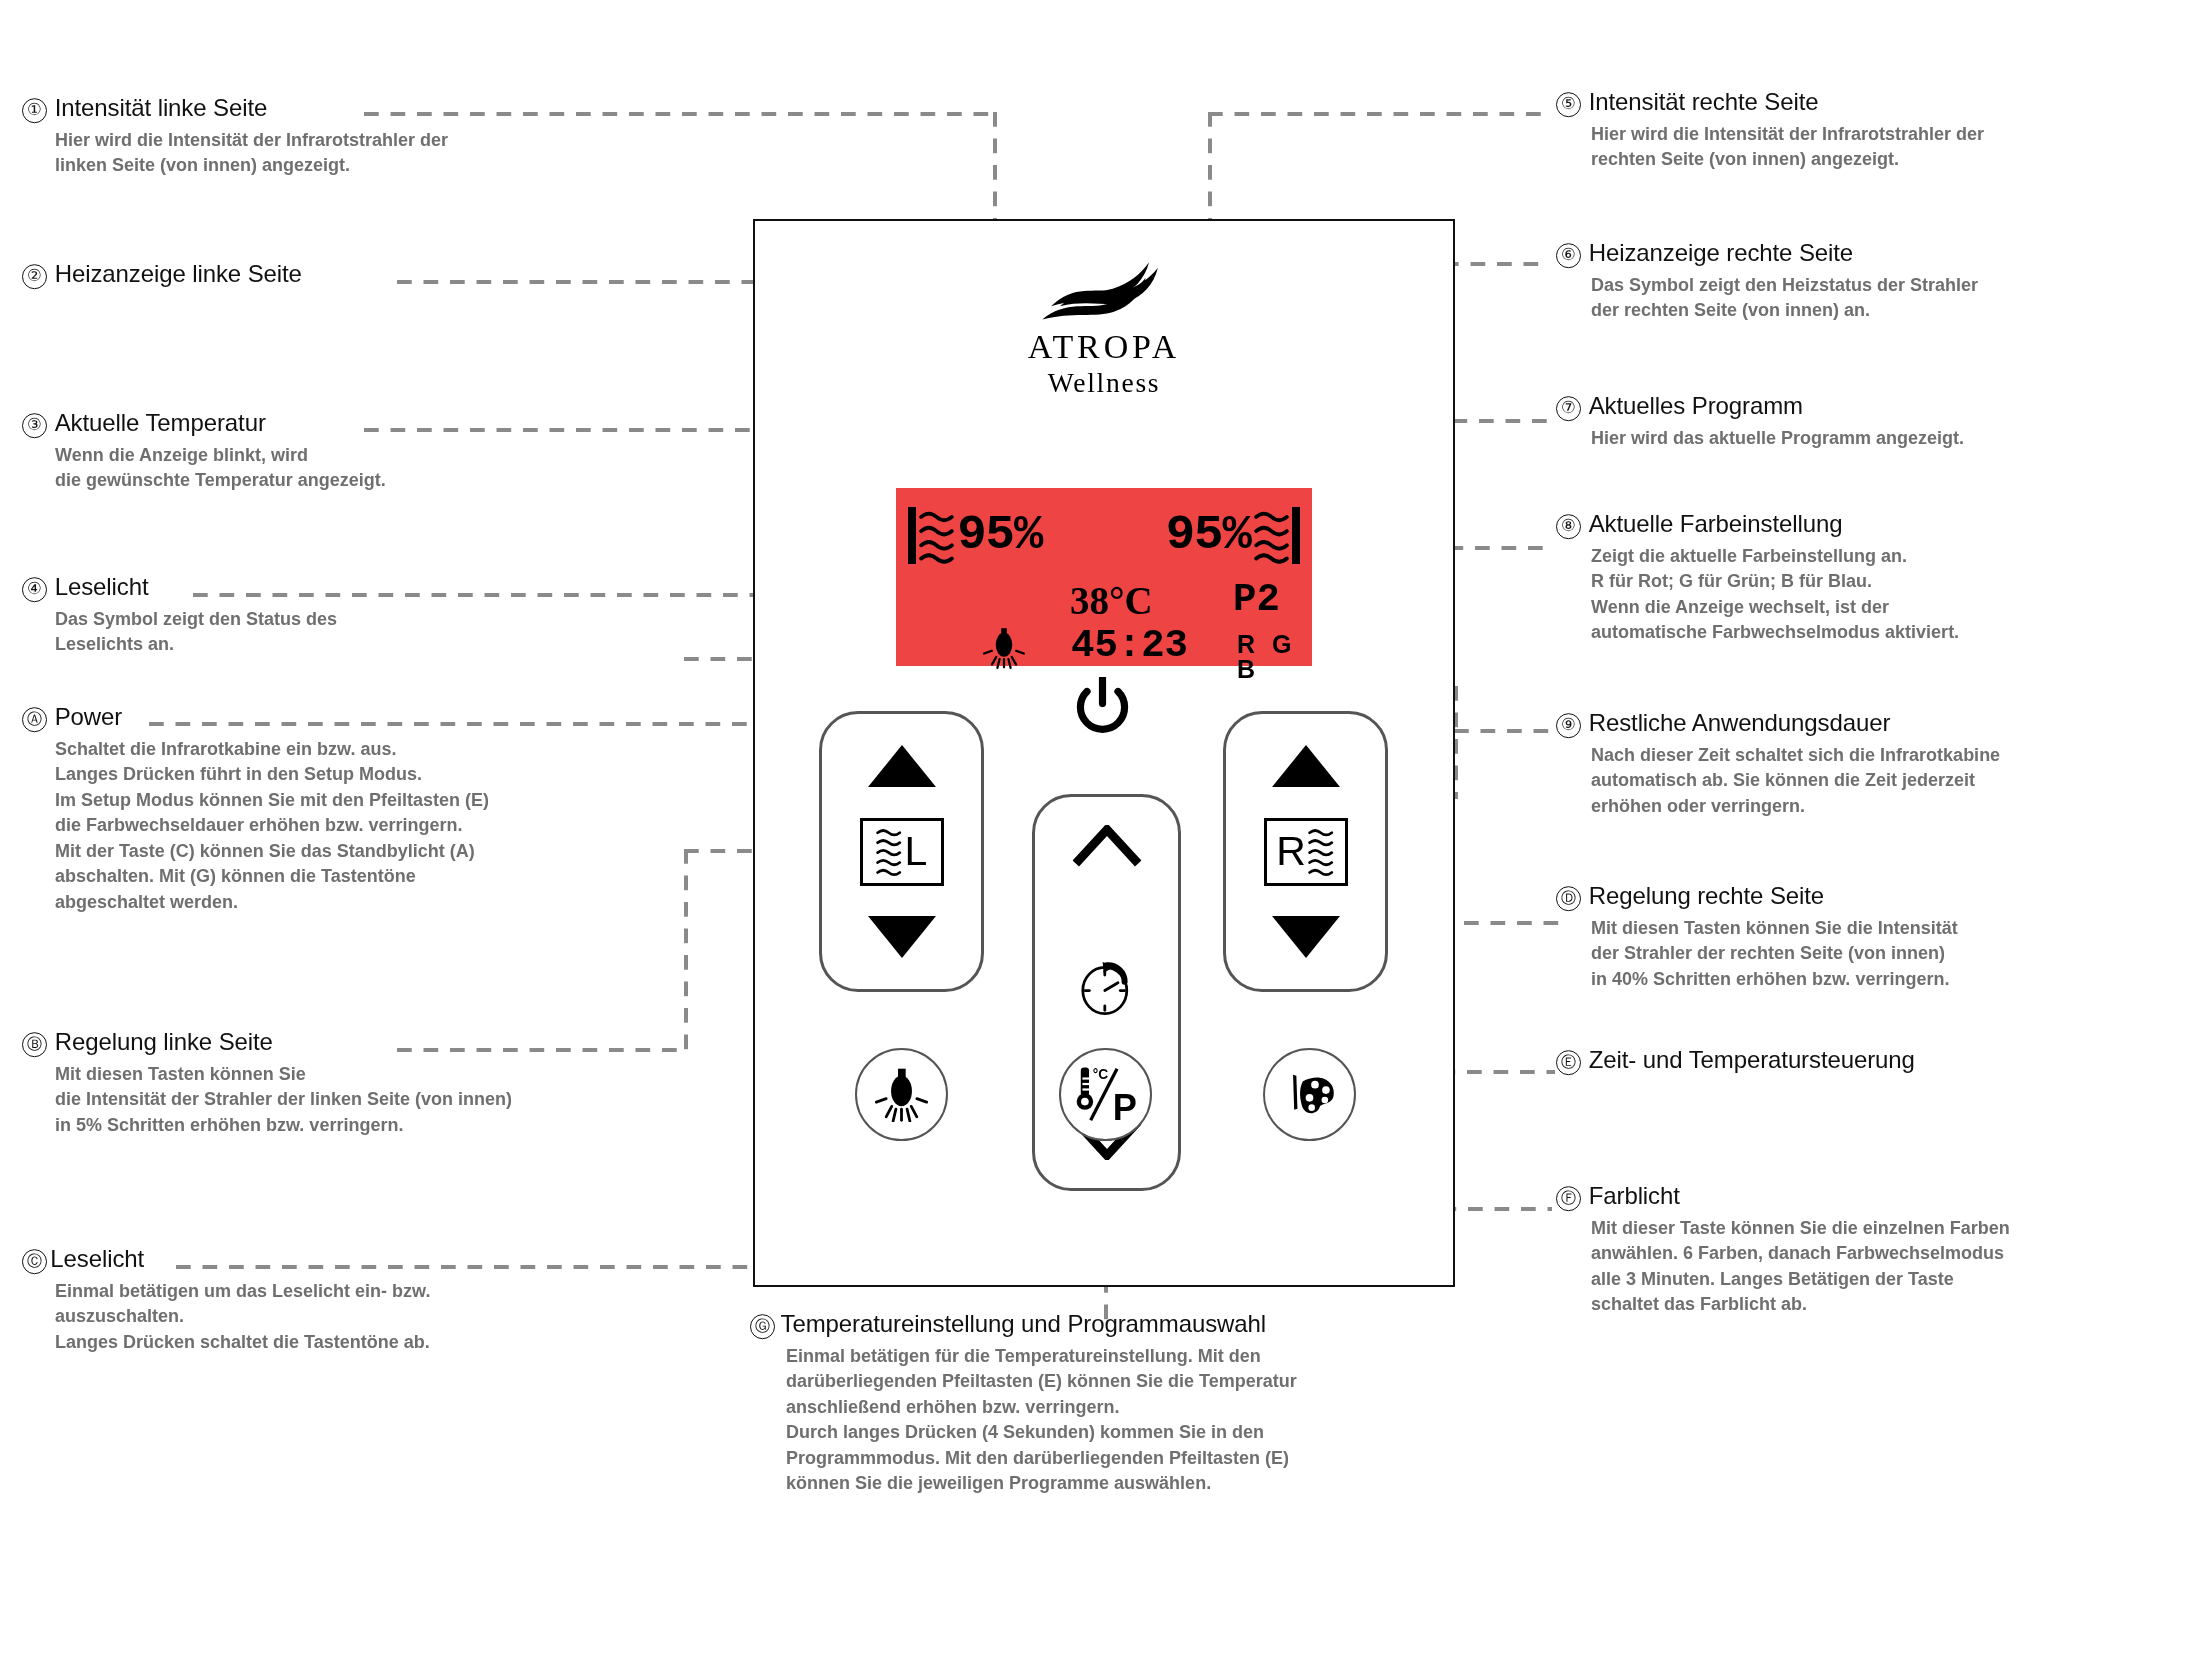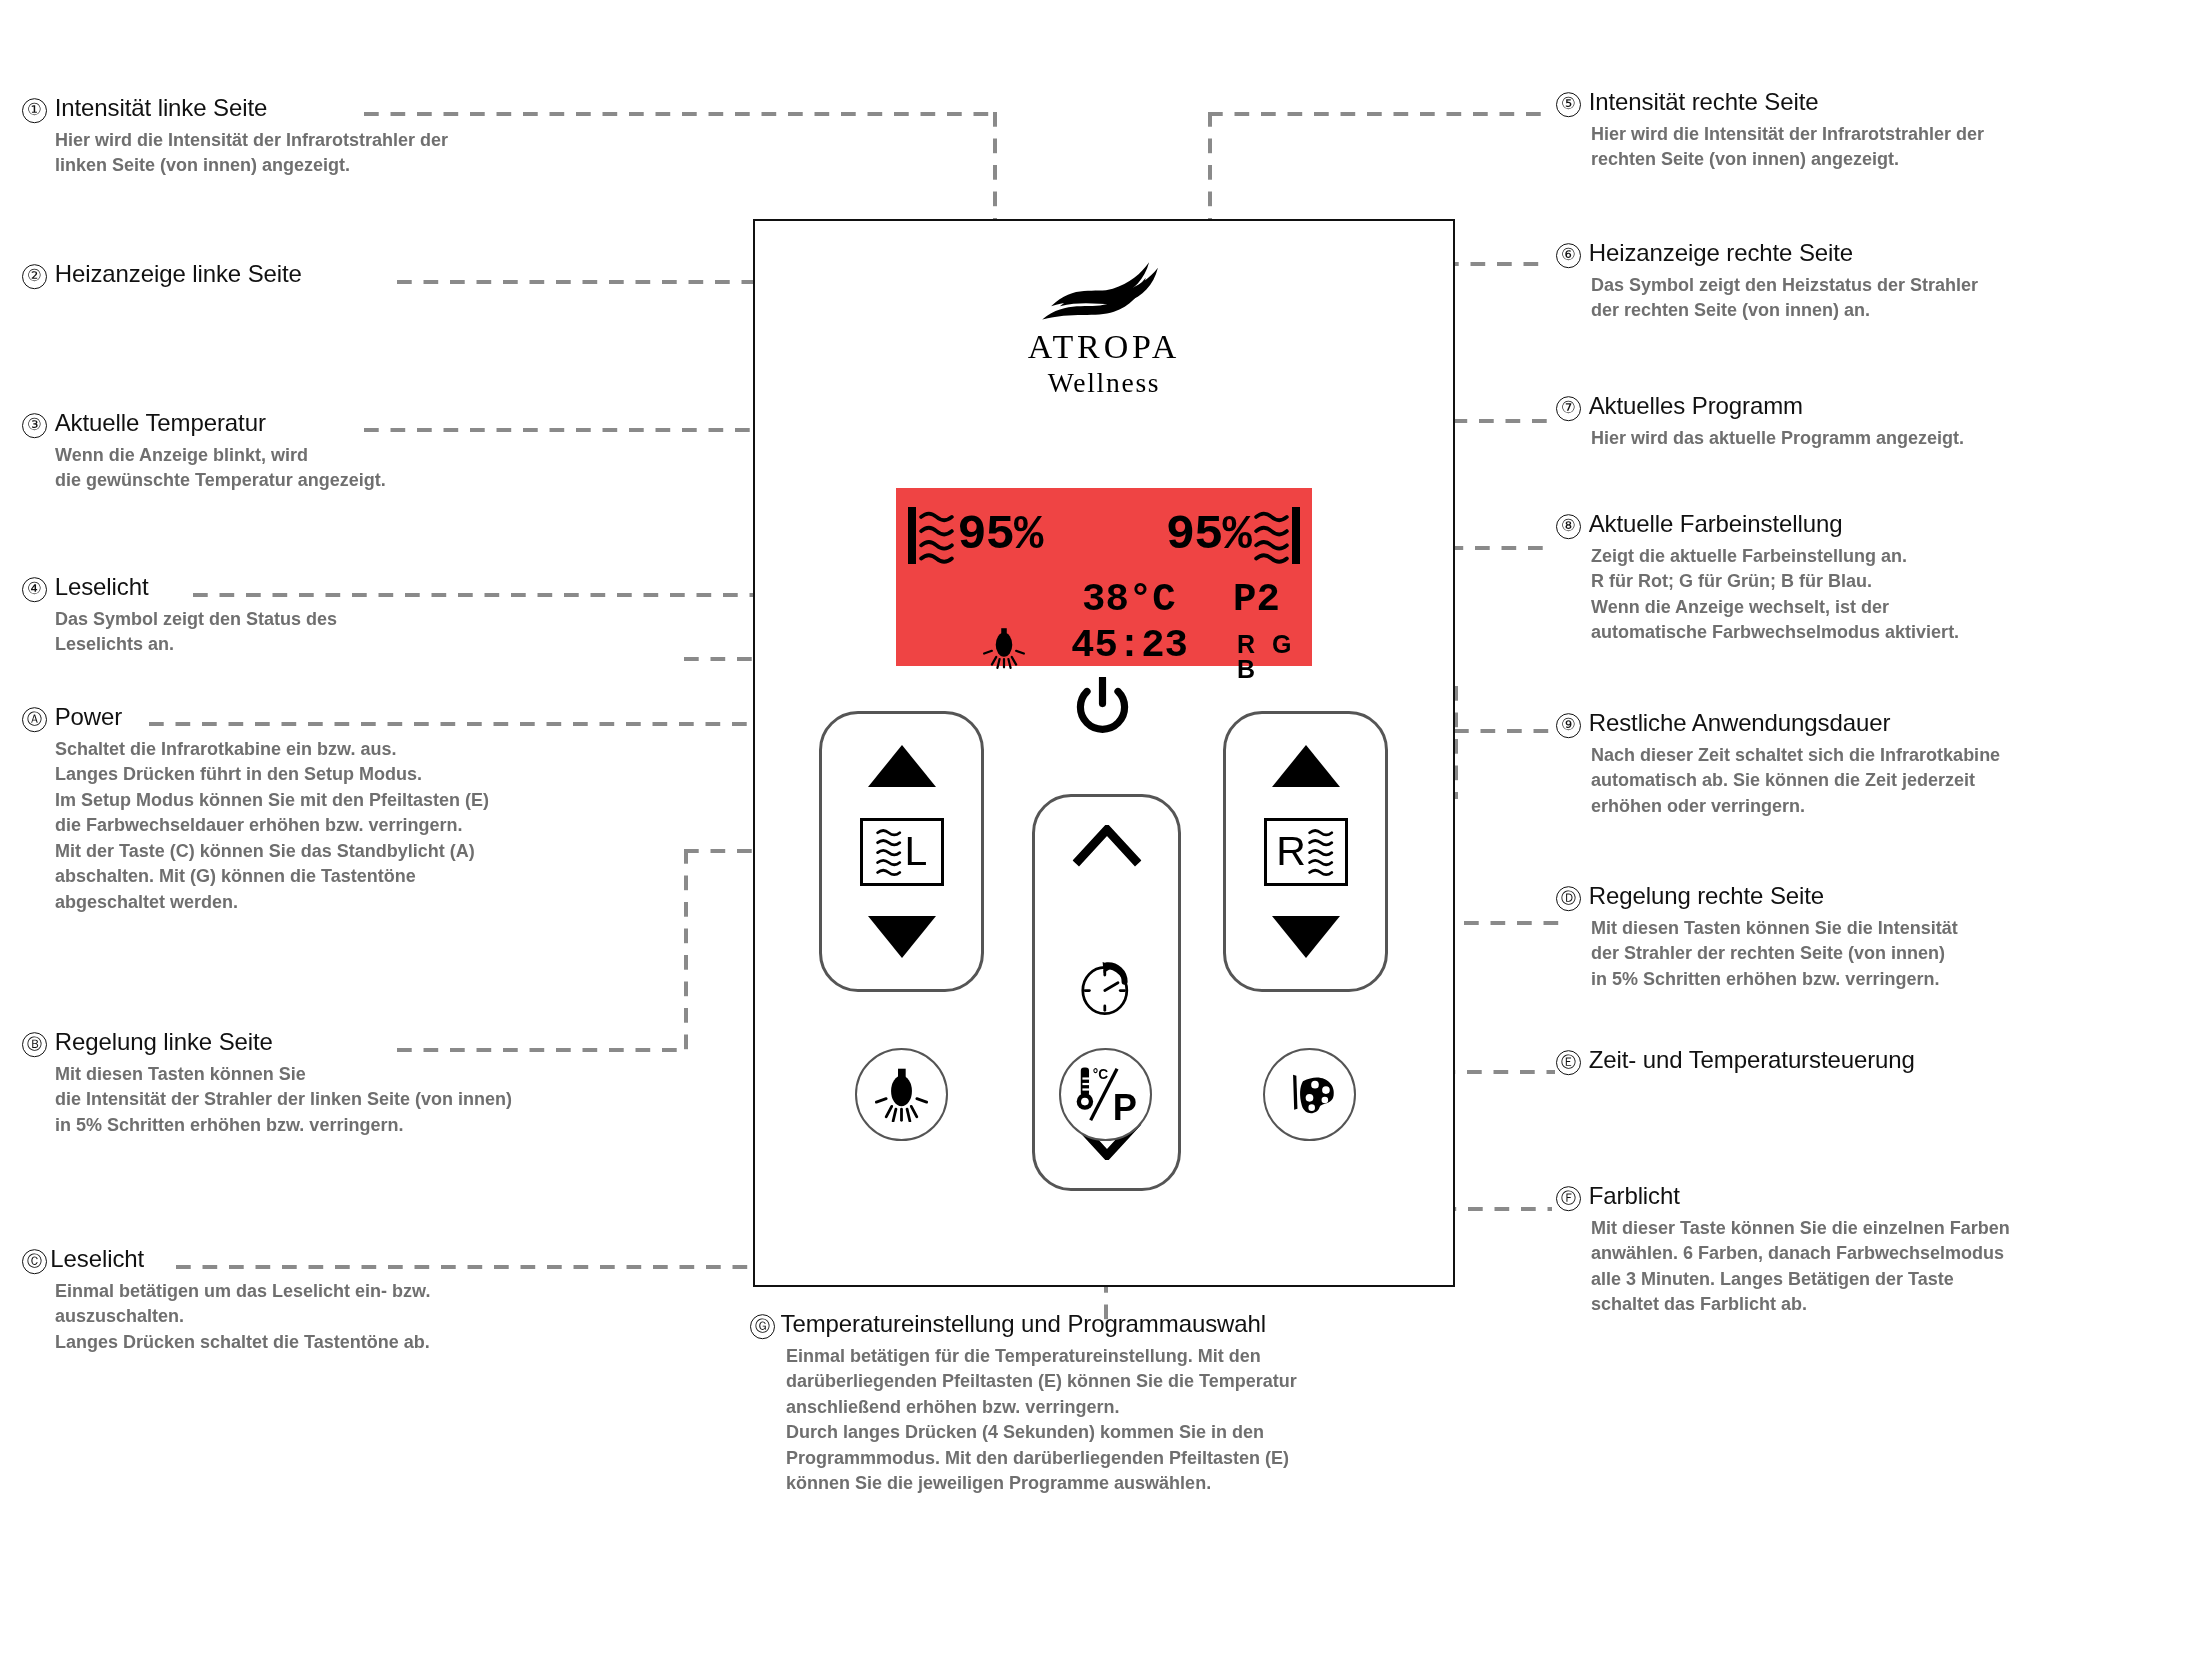--- a/index.html
+++ b/index.html
@@ -59,21 +59,21 @@
     position:absolute;left:896px;top:448px;width:416px;height:178px;
     background:#ef4444;
     margin-top:40px;
   }
   .seg{font-family:"Liberation Mono", monospace;font-weight:700;color:#000;}
   #lcd-row1{position:absolute;top:14.3px;left:0;width:100%;height:72px;}
   .pct-left{position:absolute;left:12px;top:4.4px;display:flex;align-items:center;gap:3.3px;}
   .pct-right{position:absolute;right:12px;top:4.4px;display:flex;align-items:center;gap:3.3px;}
   .bar{width:7.7px;height:57px;background:#000;}
   .pctnum{font-size:49px;line-height:1;letter-spacing:-1.1px;}
-  #lcd-temp{position:absolute;left:186px;top:93px;font-size:39px;line-height:1;}
+  #lcd-temp{position:absolute;left:174px;top:93px;font-size:39px;line-height:1;font-family:Liberation Serif, serif;}
   #lcd-prog{position:absolute;left:337px;top:93px;font-size:39px;line-height:1;}
   #lcd-time{position:absolute;left:175px;top:139px;font-size:39px;line-height:1;}
   #lcd-rgb{position:absolute;left:341px;top:144px;font-size:25px;line-height:1;
            font-family:"Liberation Sans",sans-serif;font-weight:700;letter-spacing:5px;}
   #lcd-bulb{position:absolute;left:87px;top:138px;}
 
   
   #power-btn{position:absolute;left:1076px;top:677px;}
   
   .pad{position:absolute;border:3.3px solid #555;border-radius:39px;background:#fff;box-sizing:border-box;}
@@ -441,21 +441,21 @@
 erhöhen oder verringern.</div>
 </div>
 
 <div class="callout right" style="left:1556px;top:884px;">
   <div class="cal-head">
       <span class="marker wide">Ⓓ</span>
       <span class="cal-title">Regelung rechte Seite</span>
     </div>
   <div class="cal-body">Mit diesen Tasten können Sie die Intensität
 der Strahler der rechten Seite (von innen)
-in 5% Schritten erhöhen bzw. verringern.</div>
+in 40% Schritten erhöhen bzw. verringern.</div>
 </div>
 
 <div class="callout right" style="left:1556px;top:1048px;">
   <div class="cal-head">
       <span class="marker wide">Ⓔ</span>
       <span class="cal-title">Zeit- und Temperatursteuerung</span>
     </div>
 </div>
 
 <div class="callout right" style="left:1556px;top:1184px;">

